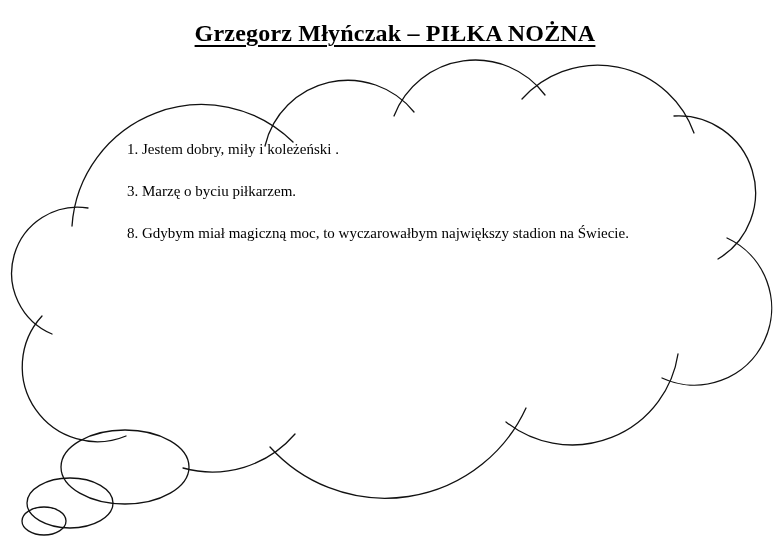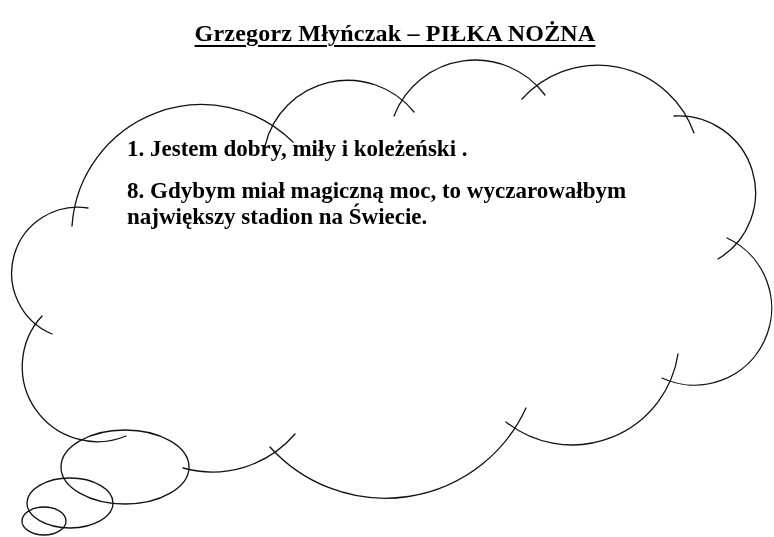--- a/index.html
+++ b/index.html
@@ -35,23 +35,22 @@
     top: 0;
     left: 0;
     width: 774px;
     height: 537px;
   }
   .bubble-text {
     position: absolute;
     left: 127px;
     top: 136px;
     width: 532px;
-    font-size: 23px;
+    font-size: 15px;
     line-height: 26px;
-    font-weight: bold;
   }
   .bubble-text p {
     margin: 0 0 16px 0;
   }
 </style>
 </head>
 <body>
 
 <div class="page">
 
@@ -76,16 +75,17 @@
       <path d="M 52 334 A 66 66 0 0 1 88 208"></path>
 
       <ellipse cx="125" cy="467" rx="64" ry="37"></ellipse>
       <ellipse cx="70" cy="503" rx="43" ry="25"></ellipse>
       <ellipse cx="44" cy="521" rx="22" ry="14"></ellipse>
     </g>
   </svg>
 
   <div class="bubble-text">
     <p>1. Jestem dobry, miły i koleżeński .</p>
+    <p>3. Marzę o byciu piłkarzem.</p>
     <p>8. Gdybym miał magiczną moc, to wyczarowałbym największy stadion na Świecie.</p>
   </div>
 
 </div>
 
 </body></html>

